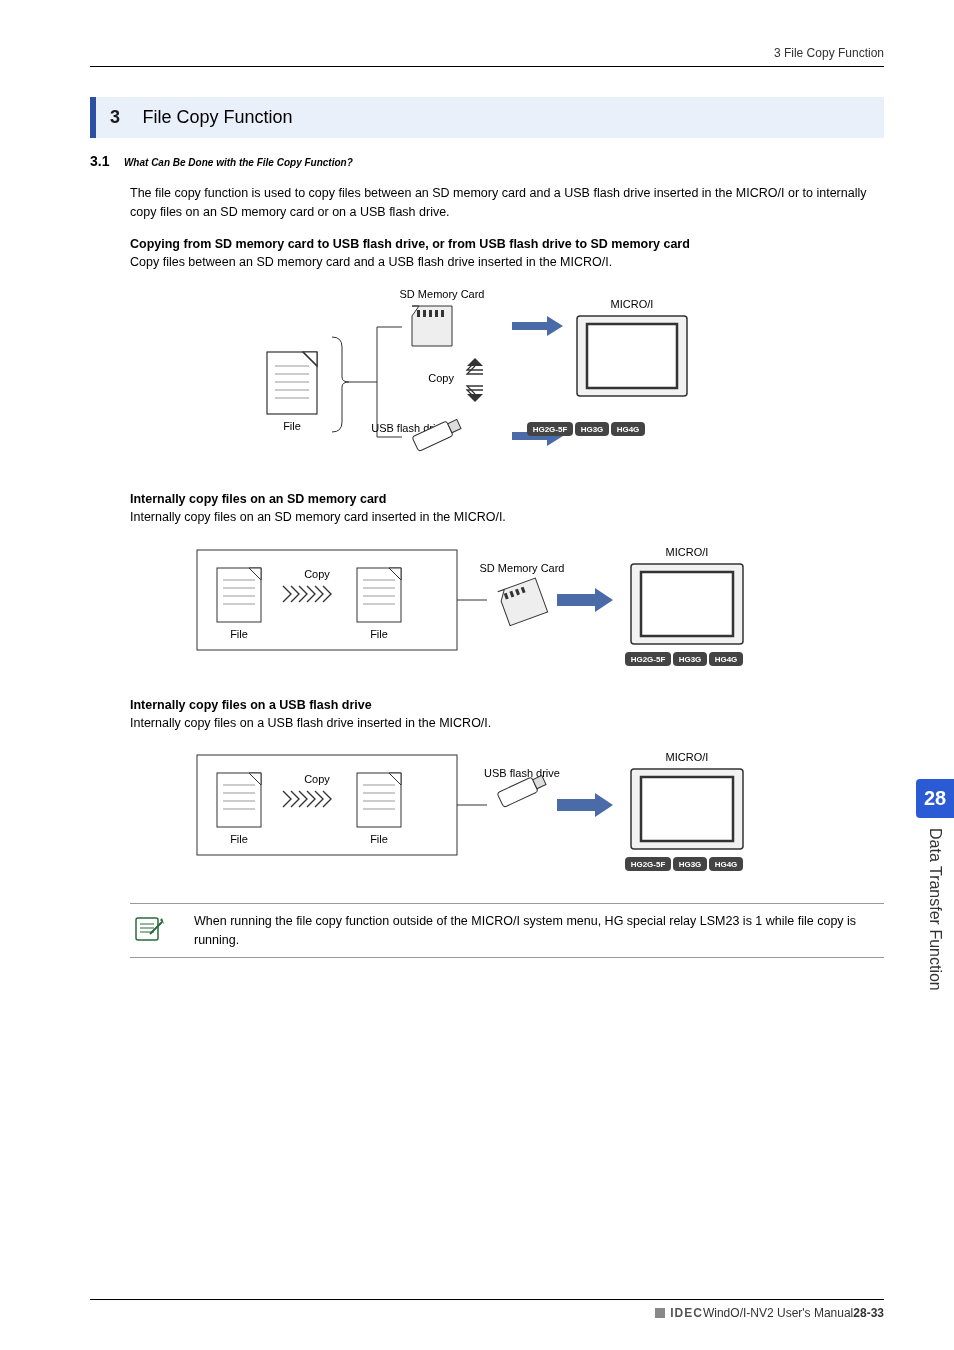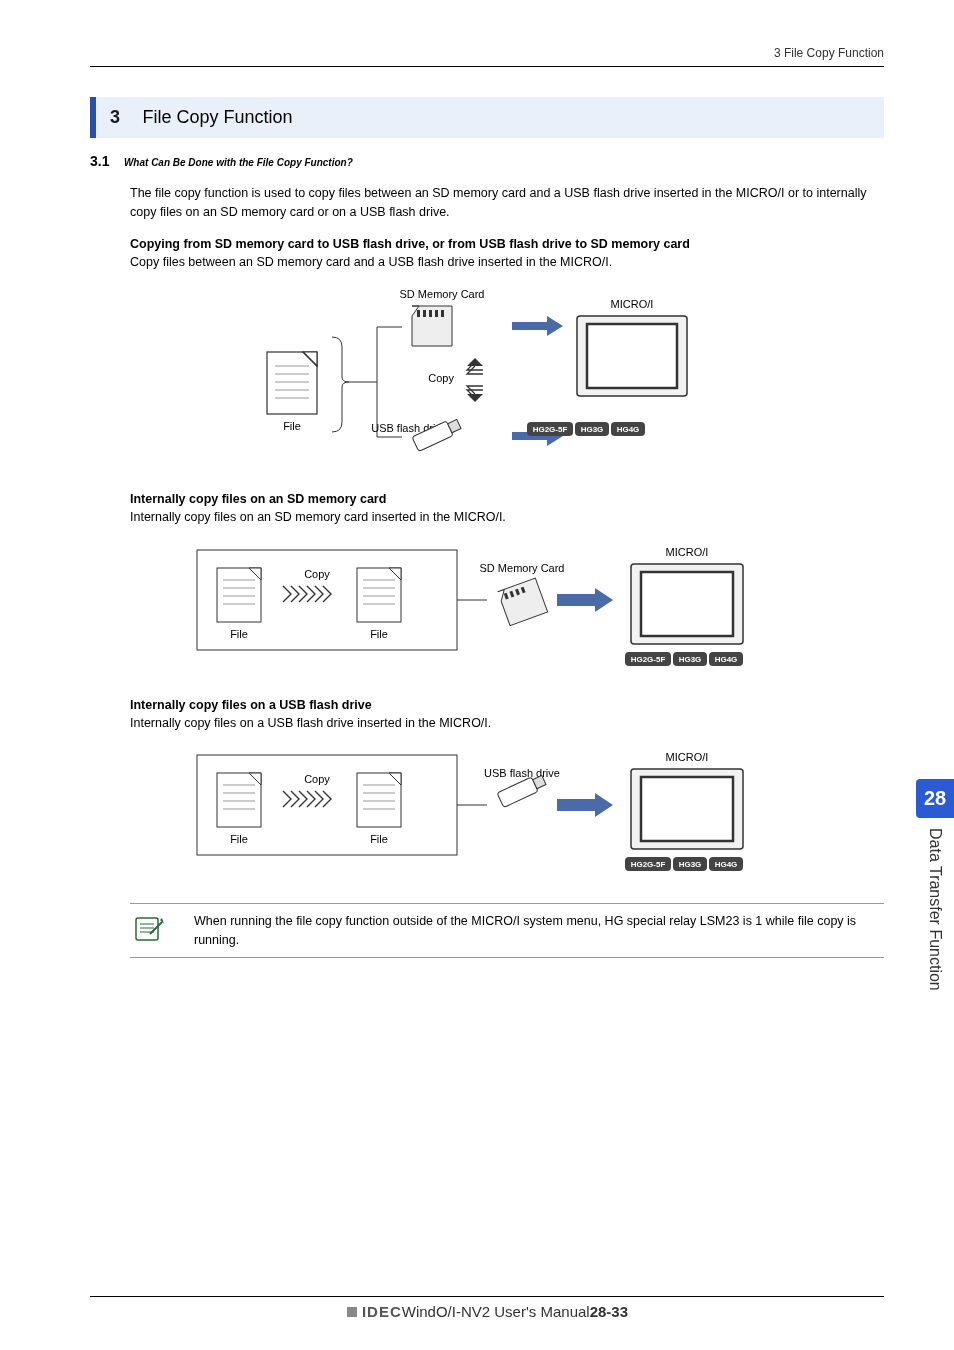--- a/index.html
+++ b/index.html
@@ -36,21 +36,21 @@
   .note-box { border-top:1px solid #999; border-bottom:1px solid #999; margin: 8px 0 16px 40px; padding:8px 8px 8px 0; display:flex; gap:28px; align-items:center; }
   .note-icon { width:36px; flex:0 0 36px; }
   .note-text { font-size:12.5px; line-height:1.5; }
 
   .side-tab { position:absolute; right:0; top:760px; width:38px;margin-top:19px; }
   .side-blue { background:#2a5bd4; color:#fff; font-size:20px; font-weight:bold; text-align:center; padding:8px 0; border-radius:4px 0 0 4px; }
   .side-text { writing-mode: vertical-rl; text-orientation: mixed; font-size:16px; color:#333; padding-top:10px; text-align:center; margin:0 auto; }
 
   .footer { position:absolute; bottom:30px; left:90px; right:70px; }
   .footer-line { border:none; border-top:1px solid #000; margin-bottom:6px; }
-  .footer-row { display:flex; justify-content:center; align-items:center; font-size:15px; }
+  .footer-row { display:flex; justify-content:flex-end; align-items:center; font-size:12px; }
   .footer-left { font-weight:bold; letter-spacing:1px; color:#555; display:flex; align-items:center; gap:4px; }
   .footer-left svg { }
   .footer-center { color:#333; }
   .footer-right { font-weight:bold; color:#333; }
 </style>
 </head>
 <body>
 
 <div class="page">
 

